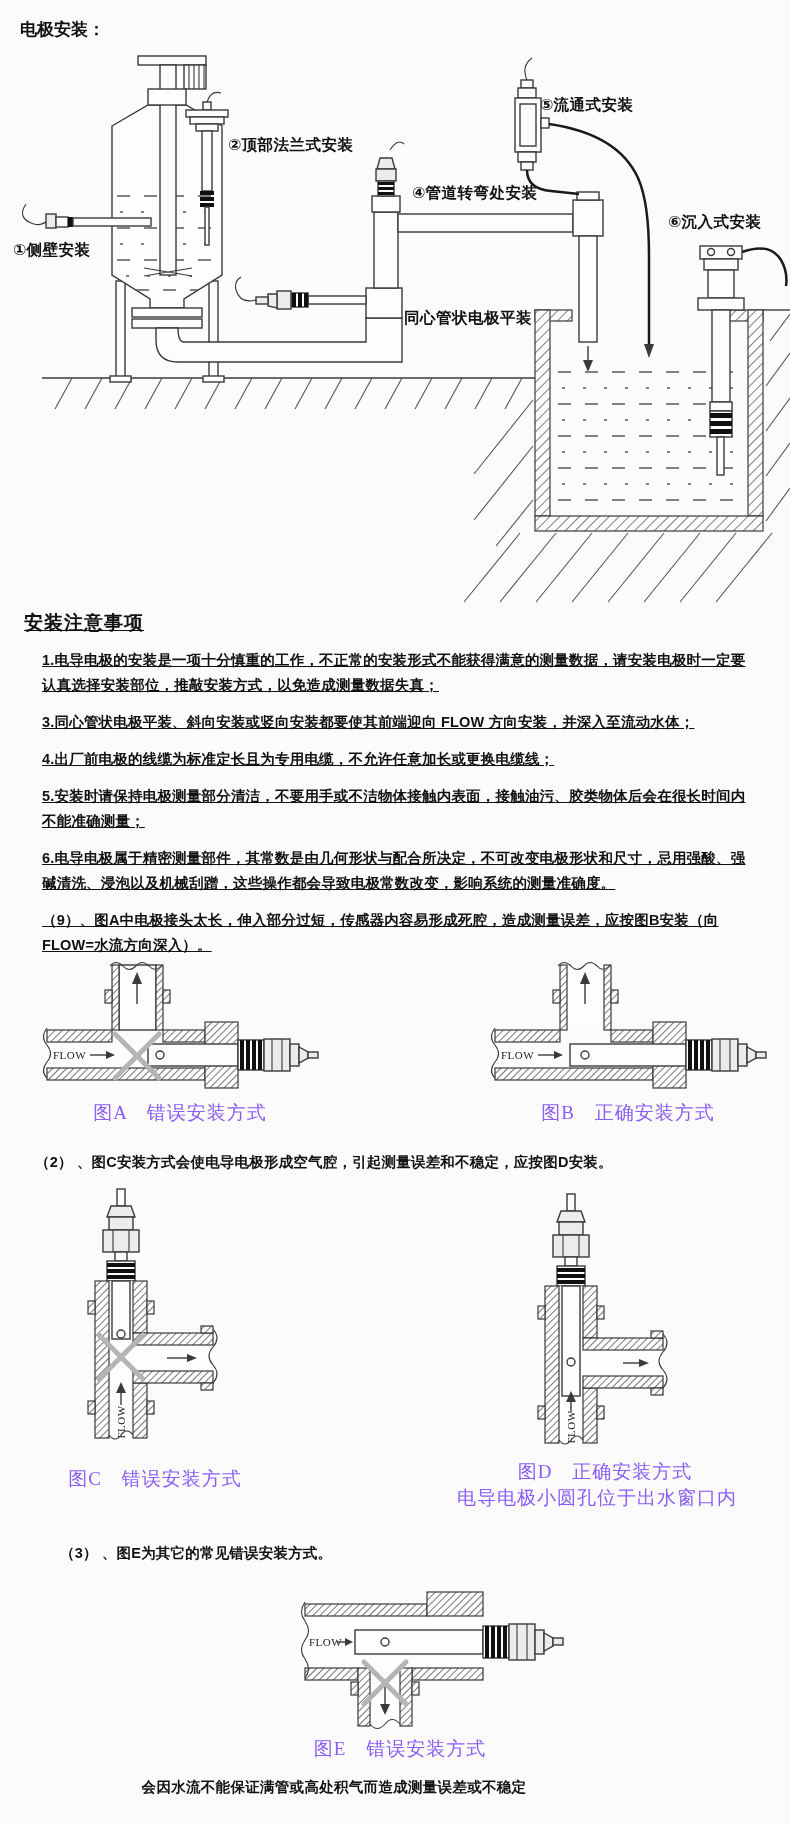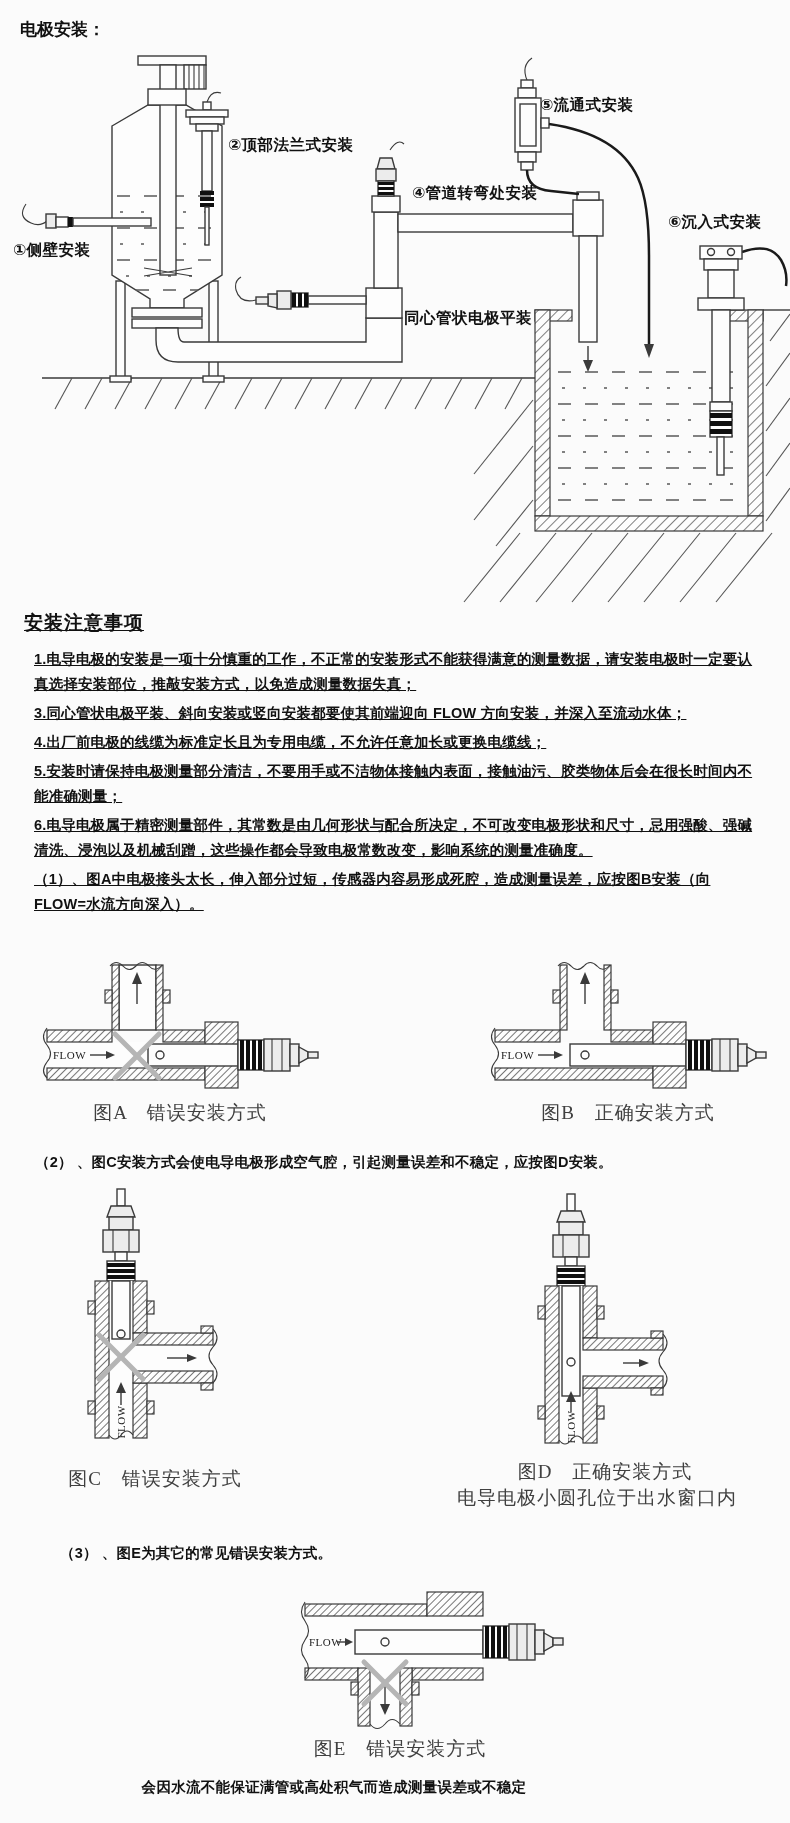--- a/index.html
+++ b/index.html
@@ -6,25 +6,25 @@
   body{
     width:790px;height:1823px;position:relative;overflow:hidden;
     background:#fbfbfb;color:#111;
     font-family:"Liberation Sans","DejaVu Sans",sans-serif;
   }
   .abs{position:absolute;}
   #title{left:20px;top:18px;font-size:17px;font-weight:700;}
   .dlabel{font-size:15.5px;font-weight:600;white-space:nowrap;letter-spacing:.5px;}
   #notes{left:30px;top:610px;width:730px;text-decoration:underline;}
   #notes h2{font-size:19px;font-weight:700;margin:0 0 11px -6px;letter-spacing:1px;}
-  #notes p{margin:4px;font-size:14.5px;line-height:25px;font-weight:600;letter-spacing:.2px;}
+  #notes p{margin:12px;font-size:14.5px;line-height:25px;font-weight:600;letter-spacing:.2px;}
   .method{font-size:14.5px;font-weight:600;letter-spacing:.2px;white-space:nowrap;}
   .cap{
     font-family:"Liberation Serif","DejaVu Serif",serif;
-    font-size:19px;color:#404040;text-align:center;white-space:nowrap;letter-spacing:1px;
+    font-size:19px;color:#8b5cf6;text-align:center;white-space:nowrap;letter-spacing:1px;
   }
   #footer-note{left:0;top:1778px;width:668px;text-align:center;font-size:14.5px;font-weight:700;letter-spacing:.3px;}
   svg .s{stroke:#3a3a3a;stroke-width:1.4;fill:none;}
   svg .w{stroke:#3a3a3a;stroke-width:1.4;fill:#fdfdfd;}
   svg .h{stroke:#3a3a3a;stroke-width:1.2;fill:url(#ph);}
   svg .h2{stroke:#3a3a3a;stroke-width:1.2;fill:url(#ph2);}
   svg .b{fill:#101010;stroke:none;}
   svg .e{stroke:#3a3a3a;stroke-width:1.4;fill:#ececec;}
   svg .x{stroke:#b5b5b5;stroke-width:5;stroke-linecap:round;fill:none;}
   svg .thin{stroke:#3a3a3a;stroke-width:1.1;fill:none;}
@@ -230,21 +230,21 @@
 <div class="abs dlabel" style="left:540px;top:95px">⑤流通式安装</div>
 <div class="abs dlabel" style="left:668px;top:212px">⑥沉入式安装</div>
 
 <div id="notes" class="abs">
   <h2>安装注意事项</h2>
   <p>1.电导电极的安装是一项十分慎重的工作，不正常的安装形式不能获得满意的测量数据，请安装电极时一定要认真选择安装部位，推敲安装方式，以免造成测量数据失真；</p>
   <p>3.同心管状电极平装、斜向安装或竖向安装都要使其前端迎向 FLOW 方向安装，并深入至流动水体；</p>
   <p>4.出厂前电极的线缆为标准定长且为专用电缆，不允许任意加长或更换电缆线；</p>
   <p>5.安装时请保持电极测量部分清洁，不要用手或不洁物体接触内表面，接触油污、胶类物体后会在很长时间内不能准确测量；</p>
   <p>6.电导电极属于精密测量部件，其常数是由几何形状与配合所决定，不可改变电极形状和尺寸，忌用强酸、强碱清洗、浸泡以及机械刮蹭，这些操作都会导致电极常数改变，影响系统的测量准确度。</p>
-  <p>（1）、图A中电极接头太长，伸入部分过短，传感器内容易形成死腔，造成测量误差，应按图B安装（向FLOW=水流方向深入）。</p>
+  <p>（9）、图A中电极接头太长，伸入部分过短，传感器内容易形成死腔，造成测量误差，应按图B安装（向FLOW=水流方向深入）。</p>
 </div>
 
 <svg class="abs" style="left:40px;top:960px" width="280" height="130" viewBox="0 0 280 130">
   <rect class="w" x="79" y="5" width="37" height="65" stroke="none" fill="#fdfdfd"></rect>
   <rect class="h" x="72" y="5" width="7" height="65"></rect>
   <rect class="h" x="116" y="5" width="7" height="65"></rect>
   <rect class="h" x="65" y="30" width="7" height="13"></rect>
   <rect class="h" x="123" y="30" width="7" height="13"></rect>
   <path class="thin" d="M70 6 q6 -7 13 0 q6 7 13 0 q6 -7 13 0 q6 7 13 -1"></path>
   <line class="s" x1="97" y1="44" x2="97" y2="24"></line>

